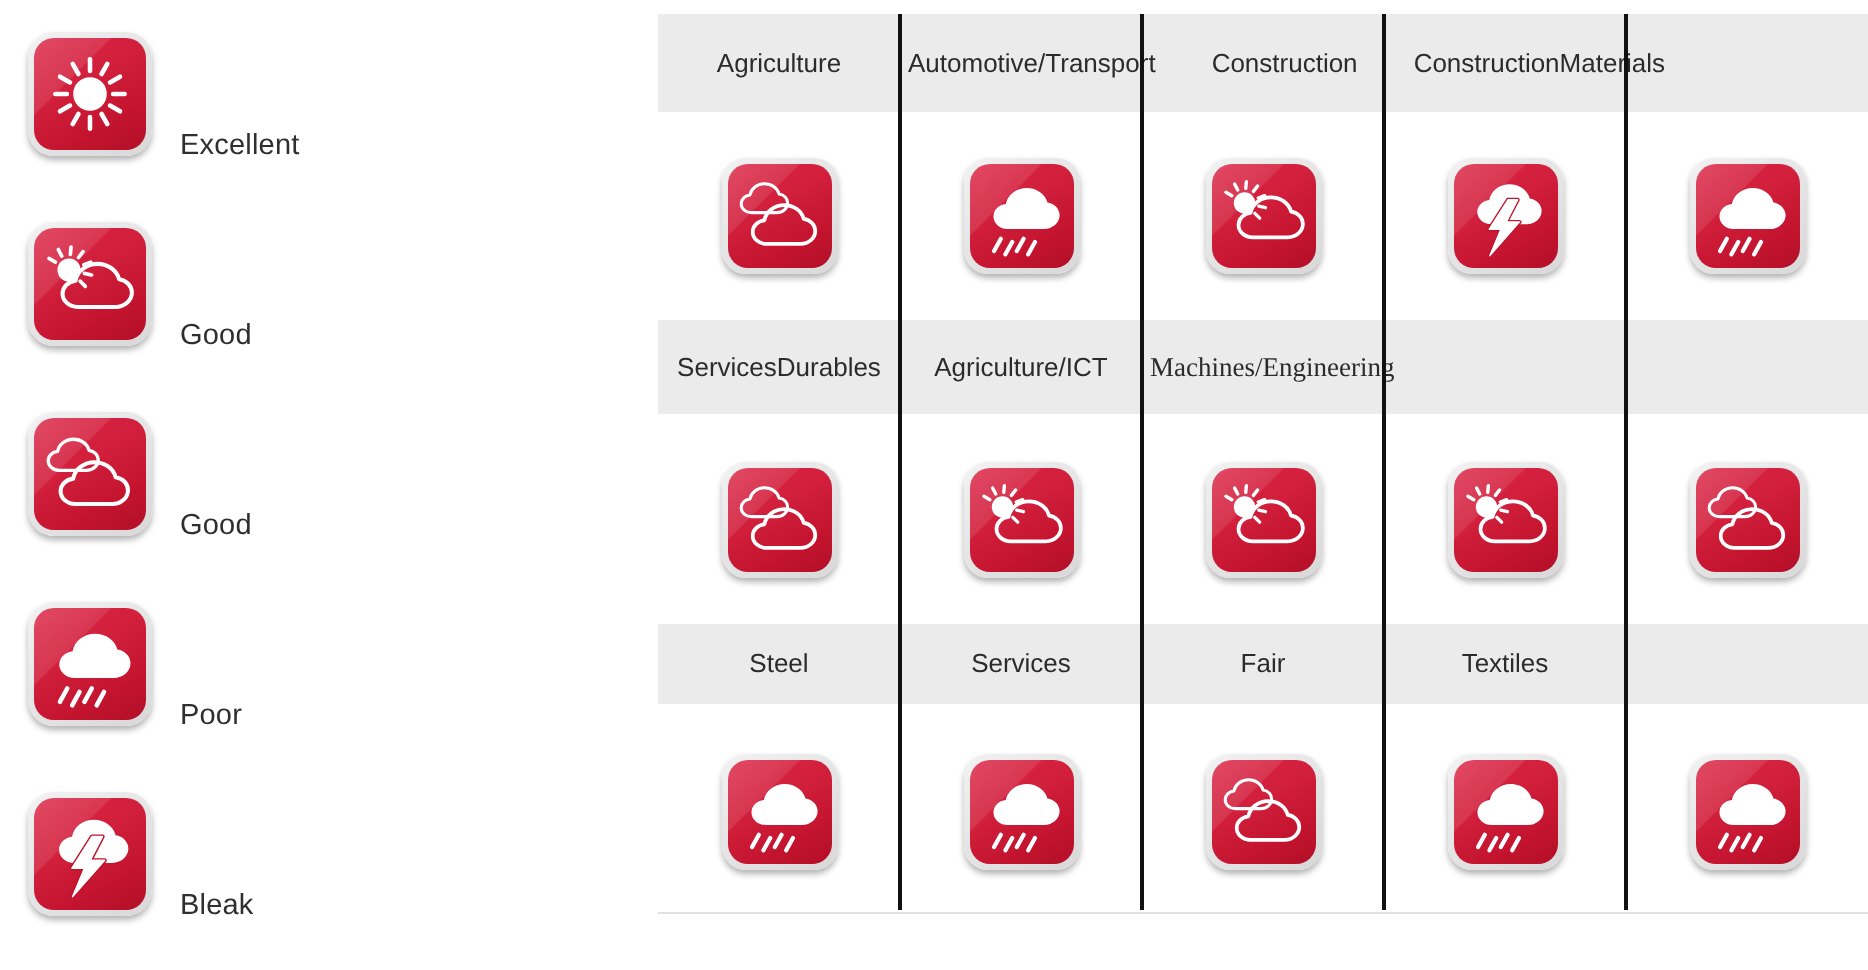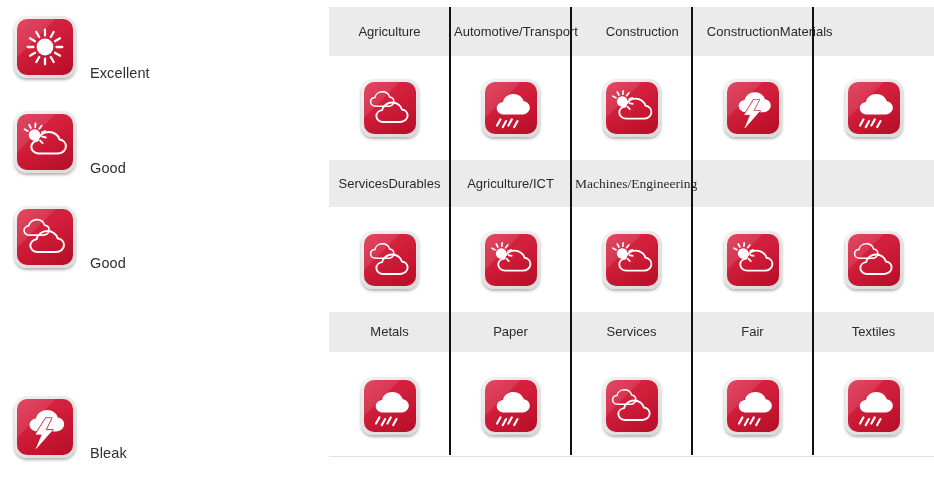--- a/index.html
+++ b/index.html
@@ -139,20 +139,36 @@
                     <path d="M18 46 C11.4 46 6 41.3 6 35.5 C6 30.2 10.5 25.8 16.3 25.2 C17.6 17.6 24.9 11.8 33.7 11.8 C42.1 11.8 49.1 17.0 50.9 24.0 C56.6 24.8 61 29.2 61 34.6 C61 40.9 55.2 46 48 46 Z" fill="none" stroke="#ffffff" stroke-width="3.6" stroke-linejoin="round"></path>
                   </g>
                   <g transform="translate(11,17) scale(0.7)">
                     <path d="M18 46 C11.4 46 6 41.3 6 35.5 C6 30.2 10.5 25.8 16.3 25.2 C17.6 17.6 24.9 11.8 33.7 11.8 C42.1 11.8 49.1 17.0 50.9 24.0 C56.6 24.8 61 29.2 61 34.6 C61 40.9 55.2 46 48 46 Z" fill="none" stroke="#ffffff" stroke-width="3.3" stroke-linejoin="round"></path>
                   </g>
                 </svg></span></div>
           </div>
         </div>
         <div class="legend-label">Good</div>
       </div>
+      <div class="legend-row" style="top: 293px;">
+        <div class="legend-tile-wrap">
+          <div class="tile">
+            <div class="tile-inner"><span><svg viewBox="0 0 64 64" xmlns="http://www.w3.org/2000/svg">
+                  <g transform="translate(10,6) scale(0.74)">
+                    <path d="M18 46 C11.4 46 6 41.3 6 35.5 C6 30.2 10.5 25.8 16.3 25.2 C17.6 17.6 24.9 11.8 33.7 11.8 C42.1 11.8 49.1 17.0 50.9 24.0 C56.6 24.8 61 29.2 61 34.6 C61 40.9 55.2 46 48 46 Z" fill="#ffffff"></path>
+                  </g>
+                  <line x1="19" y1="46" x2="14.8" y2="53.6" stroke="#ffffff" stroke-width="2.6" stroke-linecap="round"></line>
+                  <line x1="26" y1="48" x2="21.8" y2="55.6" stroke="#ffffff" stroke-width="2.6" stroke-linecap="round"></line>
+                  <line x1="33" y1="46" x2="28.8" y2="53.6" stroke="#ffffff" stroke-width="2.6" stroke-linecap="round"></line>
+                  <line x1="40" y1="48" x2="35.8" y2="55.6" stroke="#ffffff" stroke-width="2.6" stroke-linecap="round"></line>
+                </svg></span></div>
+          </div>
+        </div>
+        <div class="legend-label">Poor</div>
+      </div>
       <div class="legend-row" style="top: 388px;">
         <div class="legend-tile-wrap">
           <div class="tile">
             <div class="tile-inner"><span><svg viewBox="0 0 64 64" xmlns="http://www.w3.org/2000/svg">
                   <g transform="translate(10,4) scale(0.72)">
                     <path d="M18 46 C11.4 46 6 41.3 6 35.5 C6 30.2 10.5 25.8 16.3 25.2 C17.6 17.6 24.9 11.8 33.7 11.8 C42.1 11.8 49.1 17.0 50.9 24.0 C56.6 24.8 61 29.2 61 34.6 C61 40.9 55.2 46 48 46 Z" fill="#ffffff"></path>
                   </g>
                   <path d="M33.2 22 L21.6 40.2 L28.8 40.2 L22.0 56.5 L40.4 35.6 L32.2 35.6 L39.2 22 Z" fill="none" stroke="rgba(190,18,44,1)" stroke-width="2.4" stroke-linejoin="round"></path>
                   <path d="M33.2 22 L21.6 40.2 L28.8 40.2 L22.0 56.5 L40.4 35.6 L32.2 35.6 L39.2 22 Z" fill="#ffffff" stroke="#ffffff" stroke-width="0.8" stroke-linejoin="round"></path>
                 </svg></span></div>
@@ -332,24 +348,21 @@
                   </g>
                   <g transform="translate(11,17) scale(0.7)">
                     <path d="M18 46 C11.4 46 6 41.3 6 35.5 C6 30.2 10.5 25.8 16.3 25.2 C17.6 17.6 24.9 11.8 33.7 11.8 C42.1 11.8 49.1 17.0 50.9 24.0 C56.6 24.8 61 29.2 61 34.6 C61 40.9 55.2 46 48 46 Z" fill="none" stroke="#ffffff" stroke-width="3.3" stroke-linejoin="round"></path>
                   </g>
                 </svg></span></div>
           </div>
         </div>
       </div>
       <div class="band" style="top: 312px; height: 40px;">
         <div class="hcell">
-          <span style="display:block">Metals</span>
-        </div>
-        <div class="hcell">
-          <span style="display:block">Paper</span>
+          <span style="display:block">Steel</span>
         </div>
         <div class="hcell">
           <span style="display:block">Services</span>
         </div>
         <div class="hcell">
           <span style="display:block">Fair</span>
         </div>
         <div class="hcell">
           <span style="display:block">Textiles</span>
         </div>

